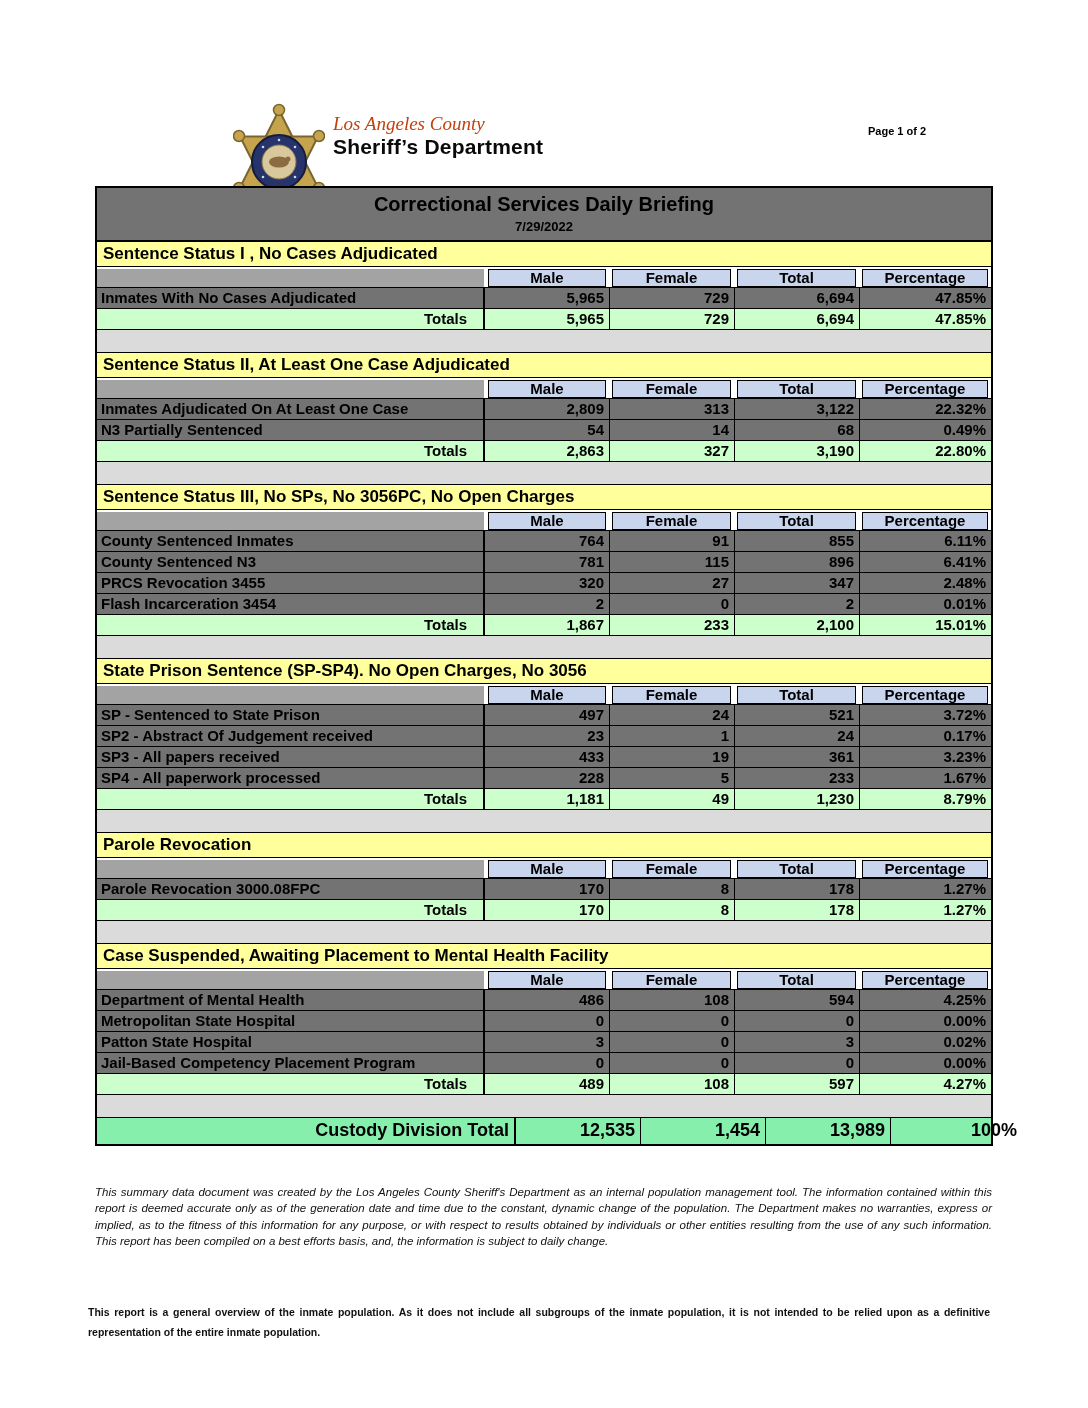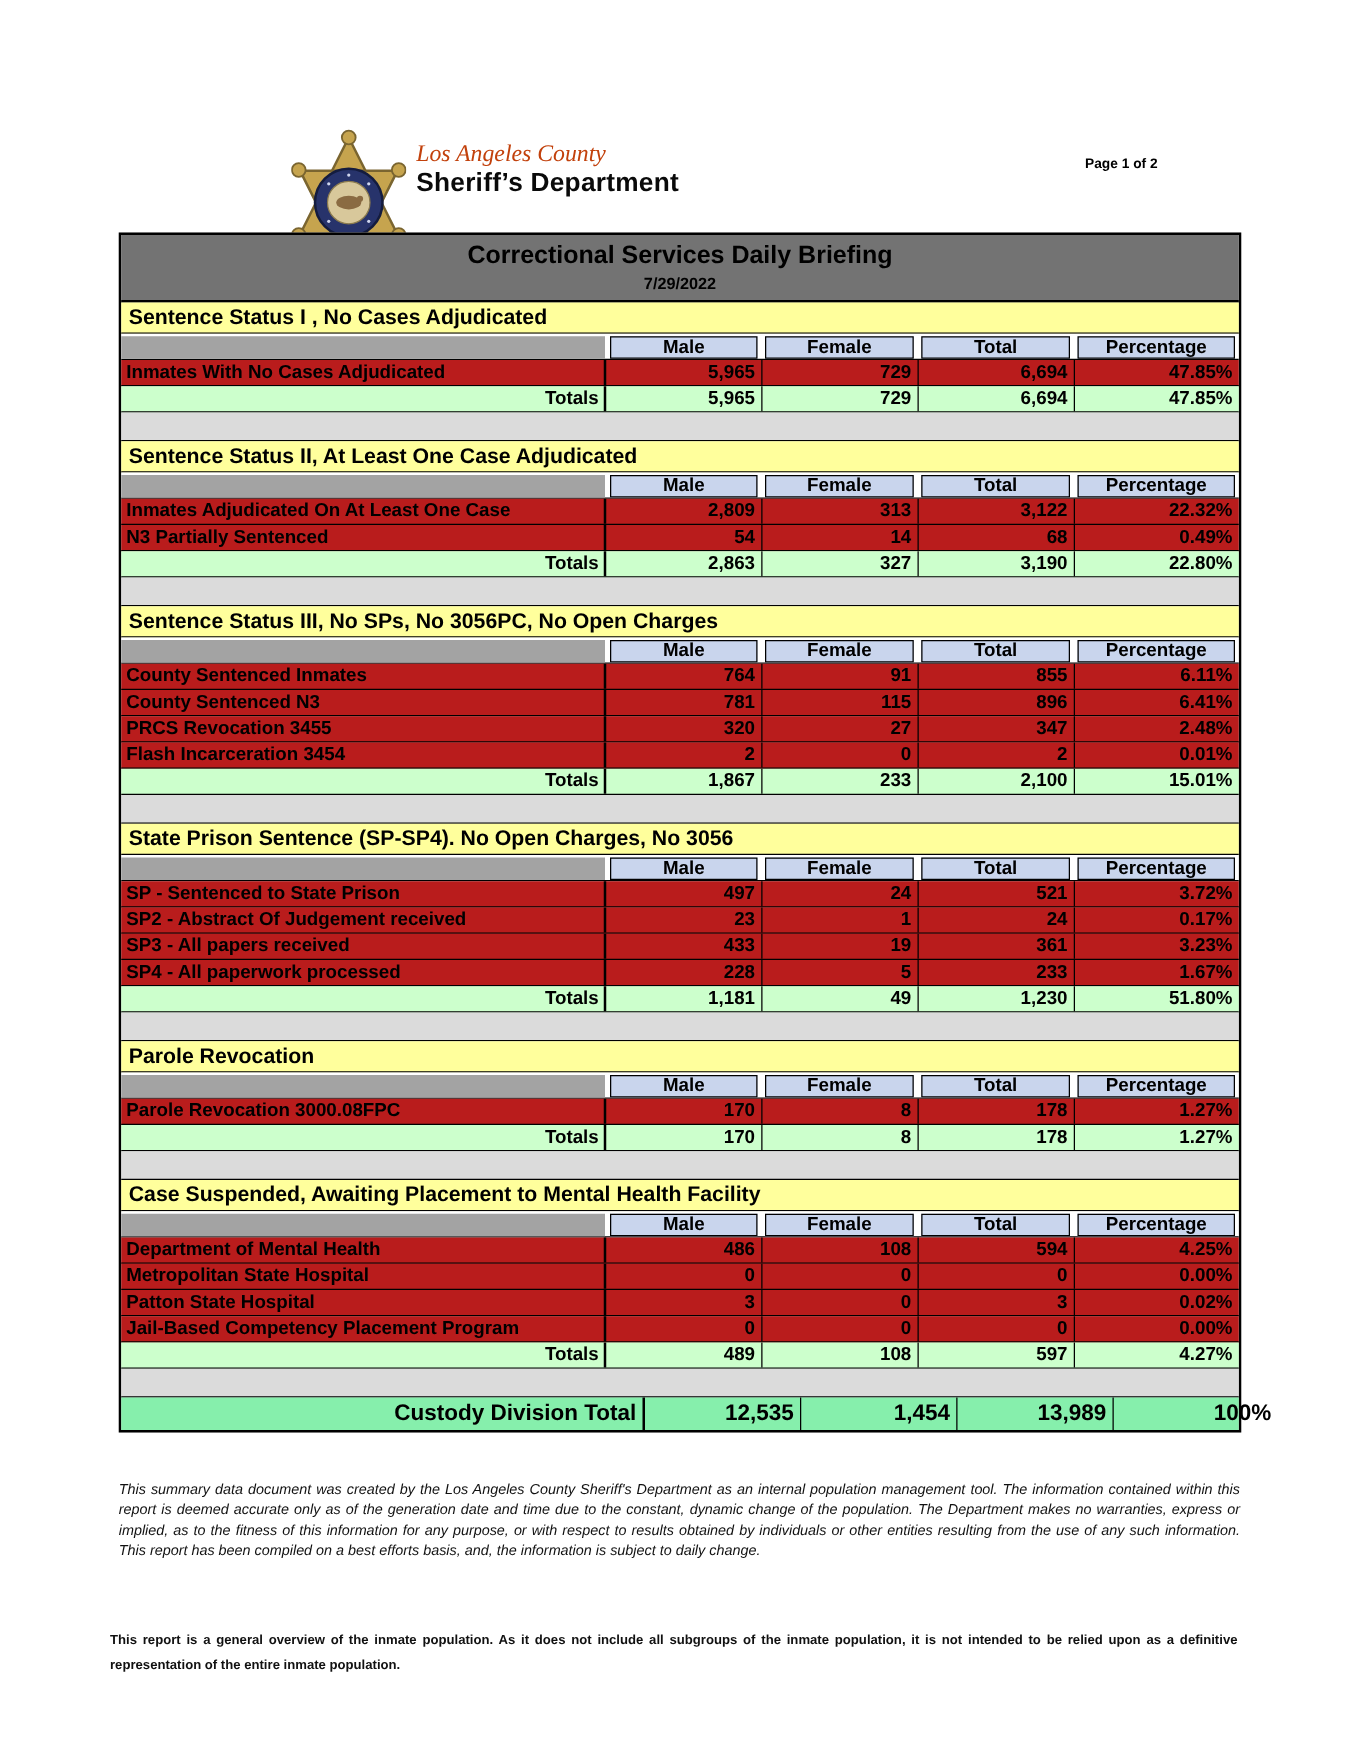--- a/index.html
+++ b/index.html
@@ -42,30 +42,30 @@
     grid-template-columns:388px 124px 125px 125px 132px;
     box-sizing:border-box;
   }
   .hdr-row{background:#fff;height:21px;border-bottom:1px solid #000;}
   .hdr-cell{
     box-sizing:border-box;font-weight:bold;font-size:15px;text-align:center;line-height:16px;
   }
   .hdr-gray{background:#A3A3A3;margin:2px 1px 0 0;}
   .hdr-lav{background:#C9D5ED;border:1px solid #000;margin:2px 3px 0 3px;}
 
-  .row{background:#b91c1c;height:21px;border-bottom:1px solid #000;}
+  .row{background:#737373;height:21px;border-bottom:1px solid #000;}
   .cell{
     box-sizing:border-box;font-weight:bold;font-size:15px;line-height:20px;
     white-space:nowrap;overflow:hidden;
   }
   .lbl{text-align:left;padding-left:4px;border-right:2px solid #000;}
   .num{text-align:right;padding-right:5px;border-left:1px solid #000;}
   .num.first{border-left:none;}
   .row.totals{background:#CCFFCC;}
-  .row.totals .lbl{text-align:right;padding-right:4px;}
+  .row.totals .lbl{text-align:right;padding-right:16px;}
   .spacer{height:22px;background:#DBDBDB;border-bottom:1px solid #000;}
 
   .grand-row{background:#86efac;height:26px;padding-left:31px;}
   .grand-row .cell{font-size:18px;line-height:25px;}
   .grand-row .lbl{text-align:right;padding-right:5px;}
 
   
   .disclaimer{
     position:absolute;left:95px;top:1184px;width:897px;
     font-style:italic;font-size:11.5px;font-weight:normal;
@@ -272,21 +272,21 @@
     <div class="cell num r-female">5</div>
     <div class="cell num r-total">233</div>
     <div class="cell num r-pct">1.67%</div>
   </div>
 </div>
     <div class="grid-row row totals">
       <div class="cell lbl t-lbl">Totals</div>
       <div class="cell num first t-male">1,181</div>
       <div class="cell num t-female">49</div>
       <div class="cell num t-total">1,230</div>
-      <div class="cell num t-pct">51.80%</div>
+      <div class="cell num t-pct">8.79%</div>
     </div>
     <div class="spacer"></div>
   </section>
 
   <section>
     <div class="sec-title">Parole Revocation</div>
     <div class="grid-row hdr-row">
       <div class="hdr-cell hdr-gray"></div>
       <div class="hdr-cell hdr-lav">Male</div>
       <div class="hdr-cell hdr-lav">Female</div>

